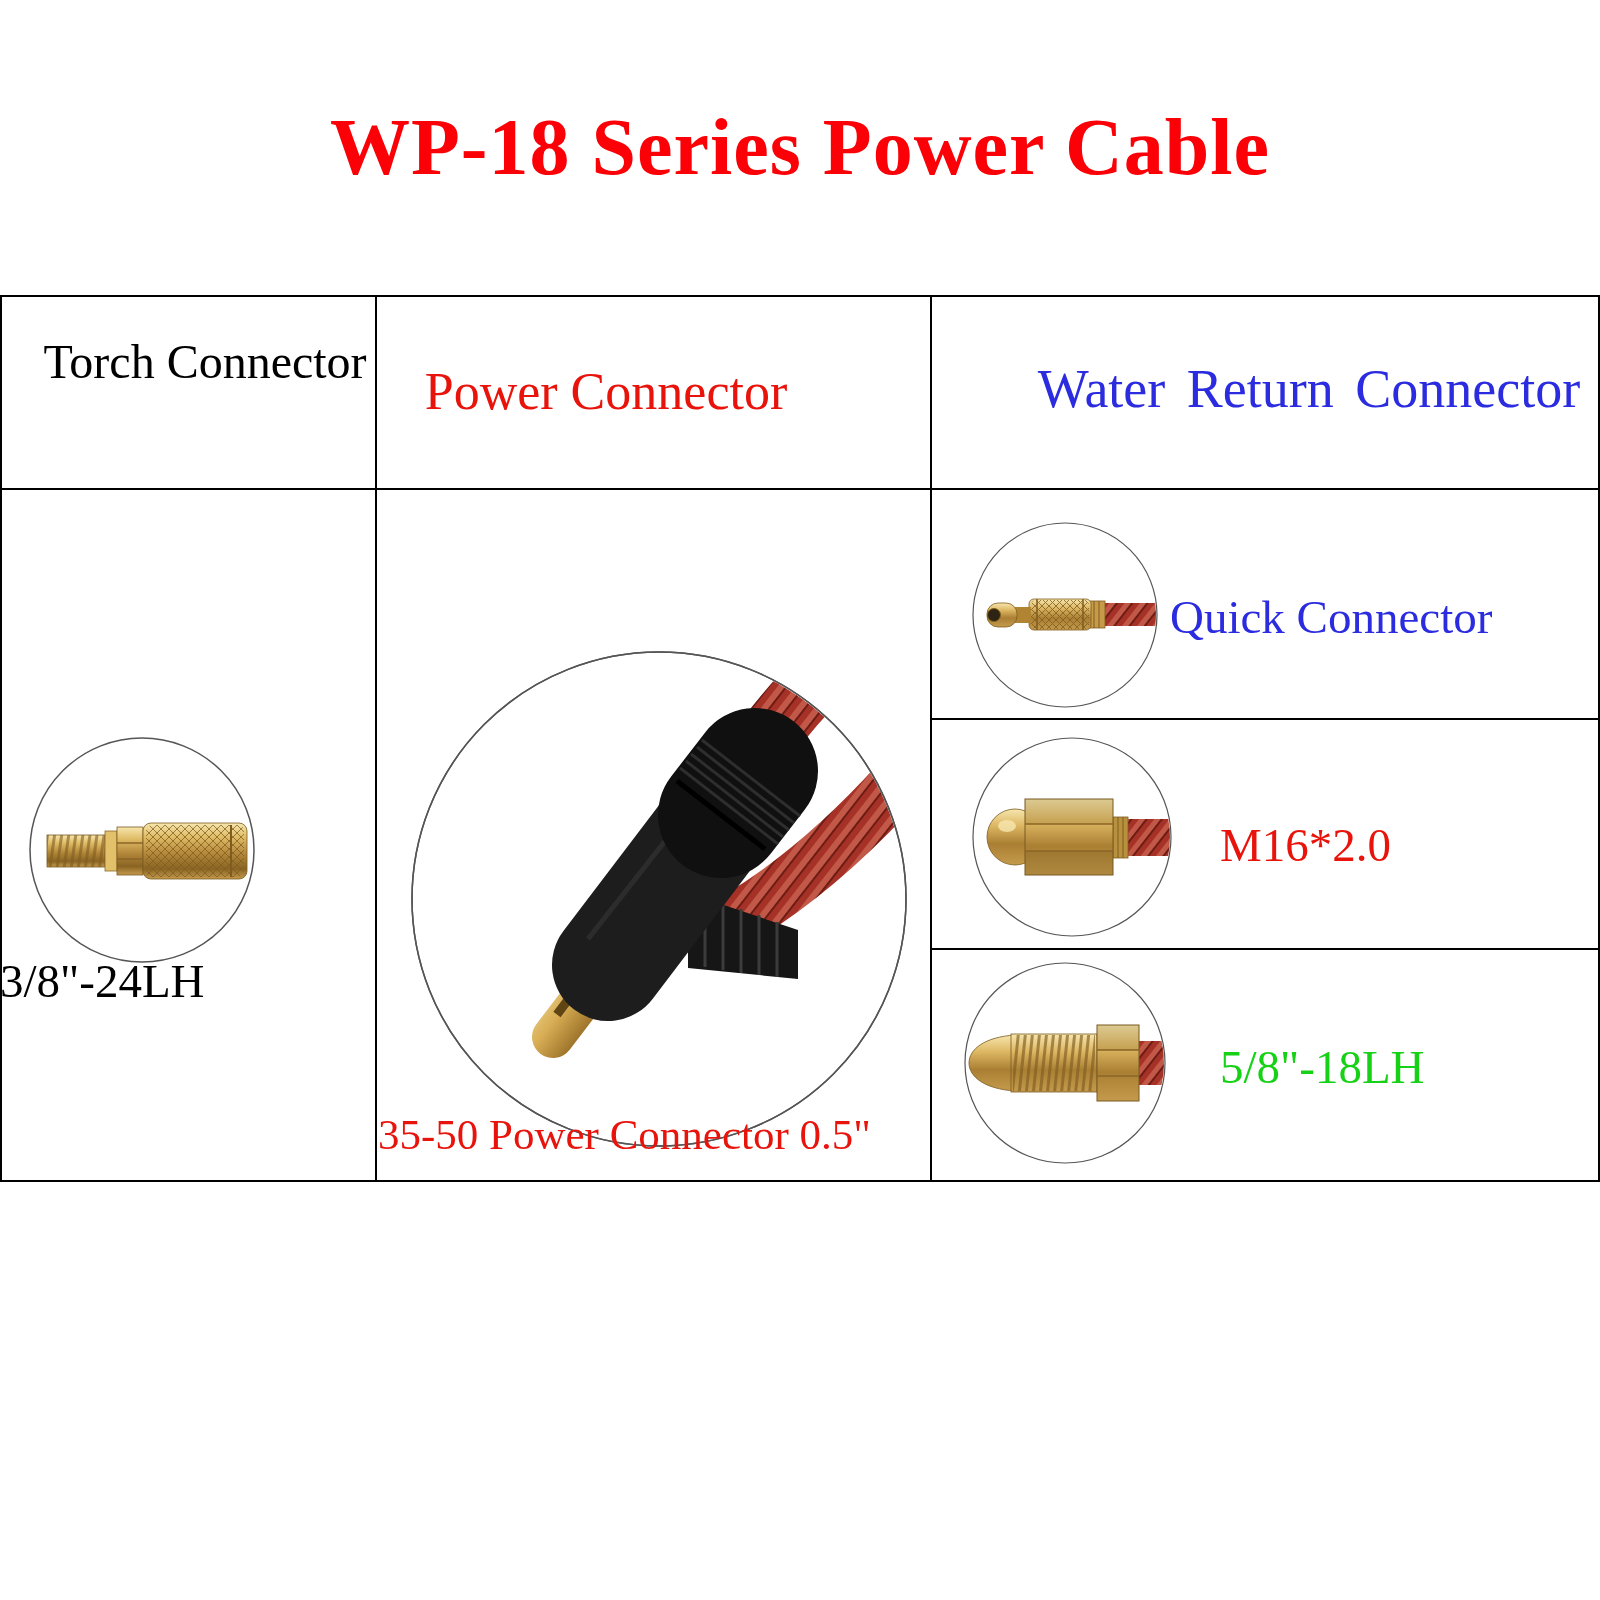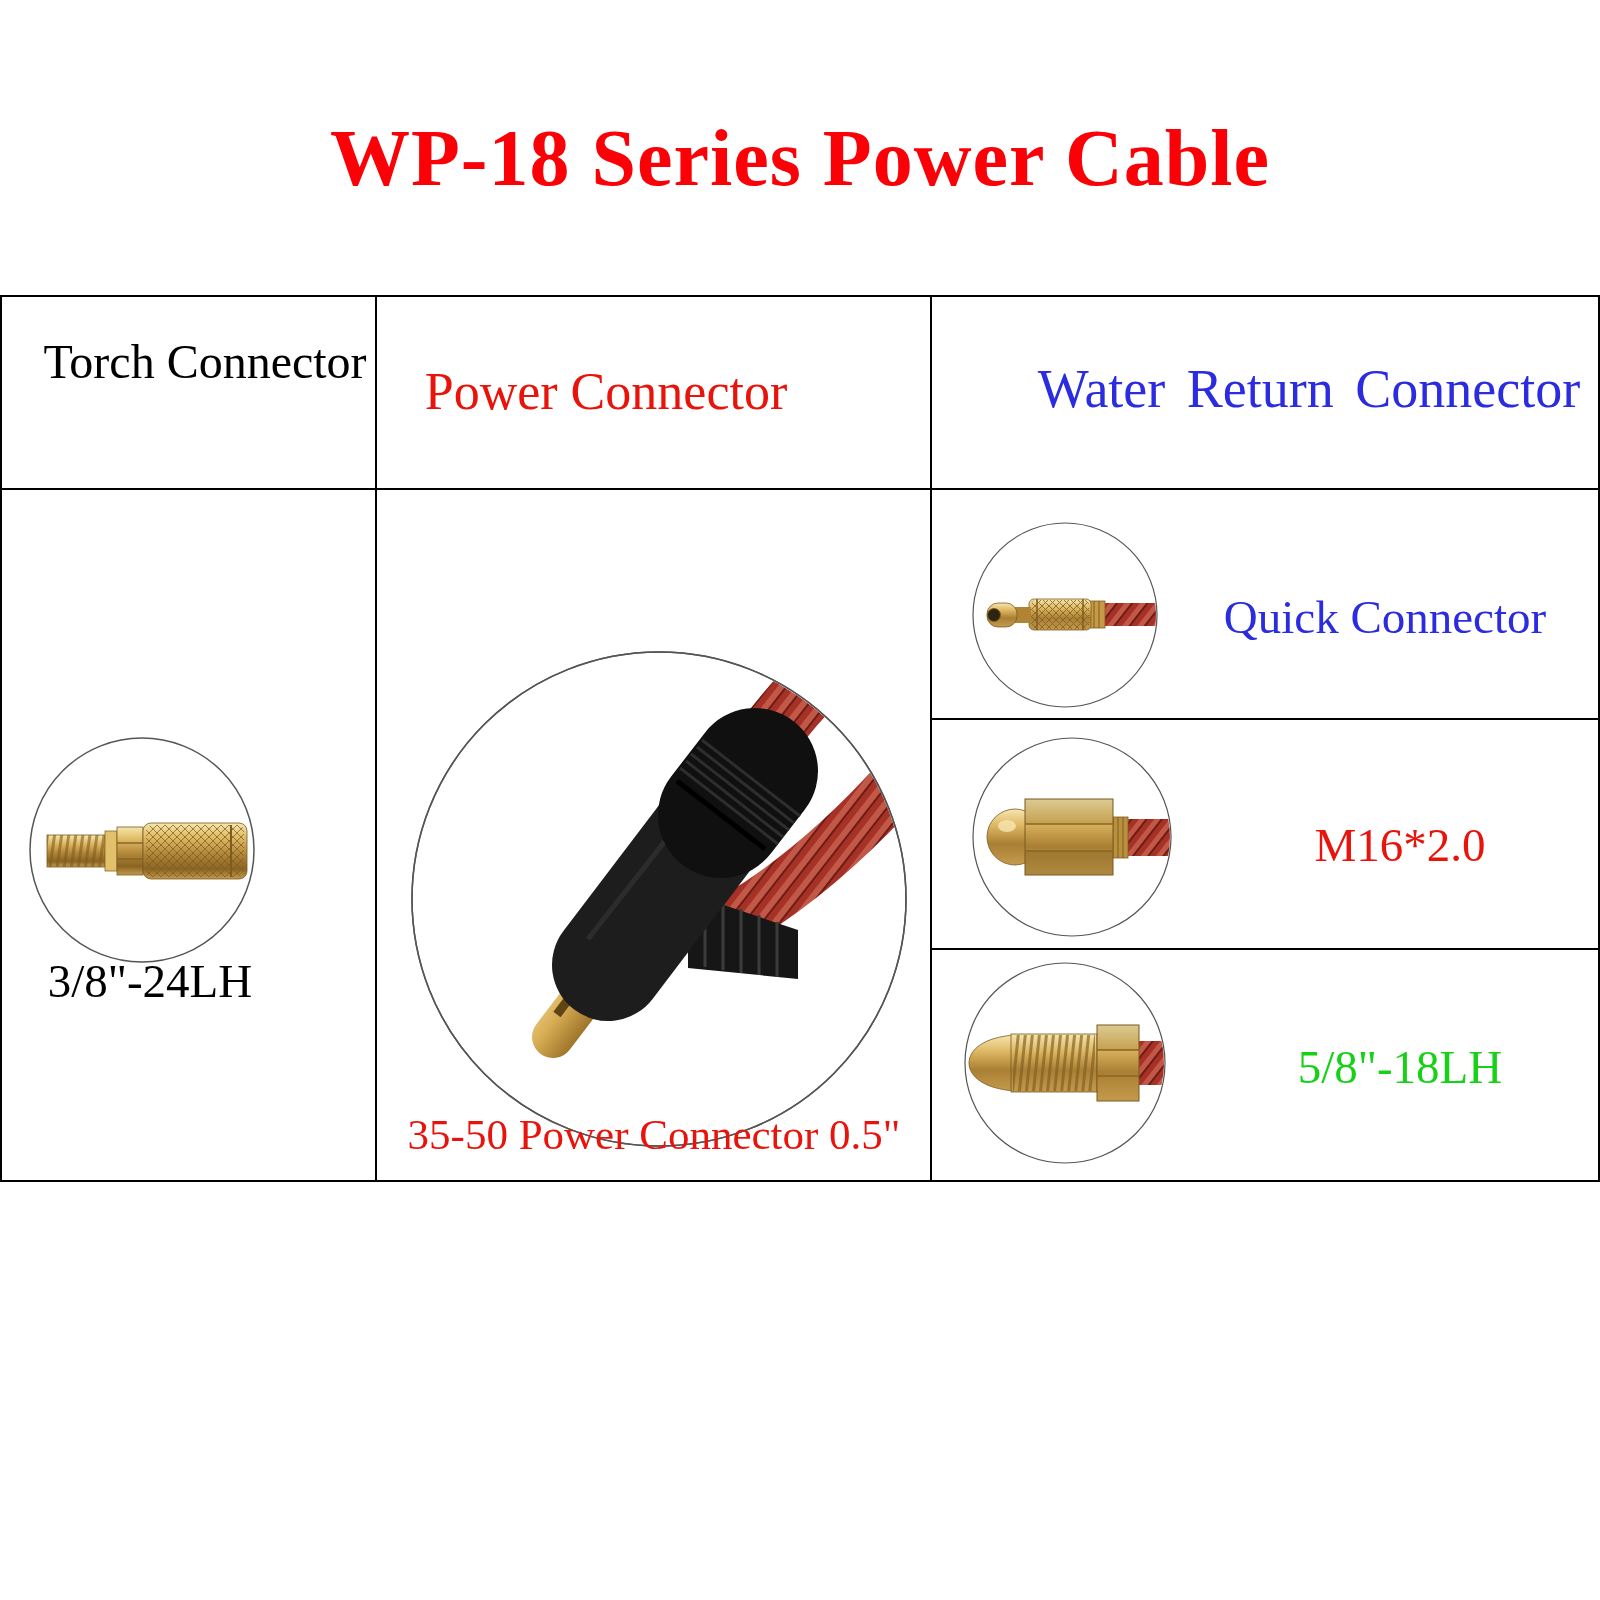--- a/index.html
+++ b/index.html
@@ -1,28 +1,28 @@
 <!DOCTYPE html>
 <html><head>
 <meta charset="utf-8">
 <style>
   html,body{margin:0;padding:0;background:#fff;}
   .page{position:relative;width:1600px;height:1600px;background:#fff;overflow:hidden;
         font-family:"Liberation Serif", serif;}
   .abs{position:absolute;}
-  .title{left:0;top:113px;width:1600px;text-align:center;font-size:80px;font-weight:bold;
+  .title{left:0;top:102px;width:1600px;text-align:center;font-size:80px;font-weight:bold;
          color:#fb0006;letter-spacing:1px;}
   .hline{background:#000;height:2px;}
   .vline{background:#000;width:2px;}
   .hdr{text-align:center;}
   .hdr-torch{left:0;top:330px;width:410px;font-size:48px;line-height:1.35;color:#000;}
   .hdr-power{left:375px;top:362px;width:462px;font-size:52px;color:#e8140c;}
   .hdr-water{left:930px;top:358px;width:670px;font-size:54px;color:#2b2bdf;word-spacing:8px;padding-left:44px;}
   .photo{position:absolute;}
-  .lbl{position:absolute;text-align:center;}
+  .lbl{position:absolute;text-align:left;}
   .lbl-torch{left:0;top:954px;width:300px;font-size:47px;color:#000;}
   .lbl-power{left:378px;top:1110px;width:552px;font-size:43px;color:#e8140c;}
   .lbl-quick{left:1170px;top:590px;width:430px;font-size:47px;color:#2b2bdf;}
   .lbl-m16{left:1220px;top:818px;width:360px;font-size:47px;color:#e8140c;}
   .lbl-58{left:1220px;top:1040px;width:360px;font-size:47px;color:#17d117;}
 </style>
 </head>
 <body>
 
 <div class="page">

